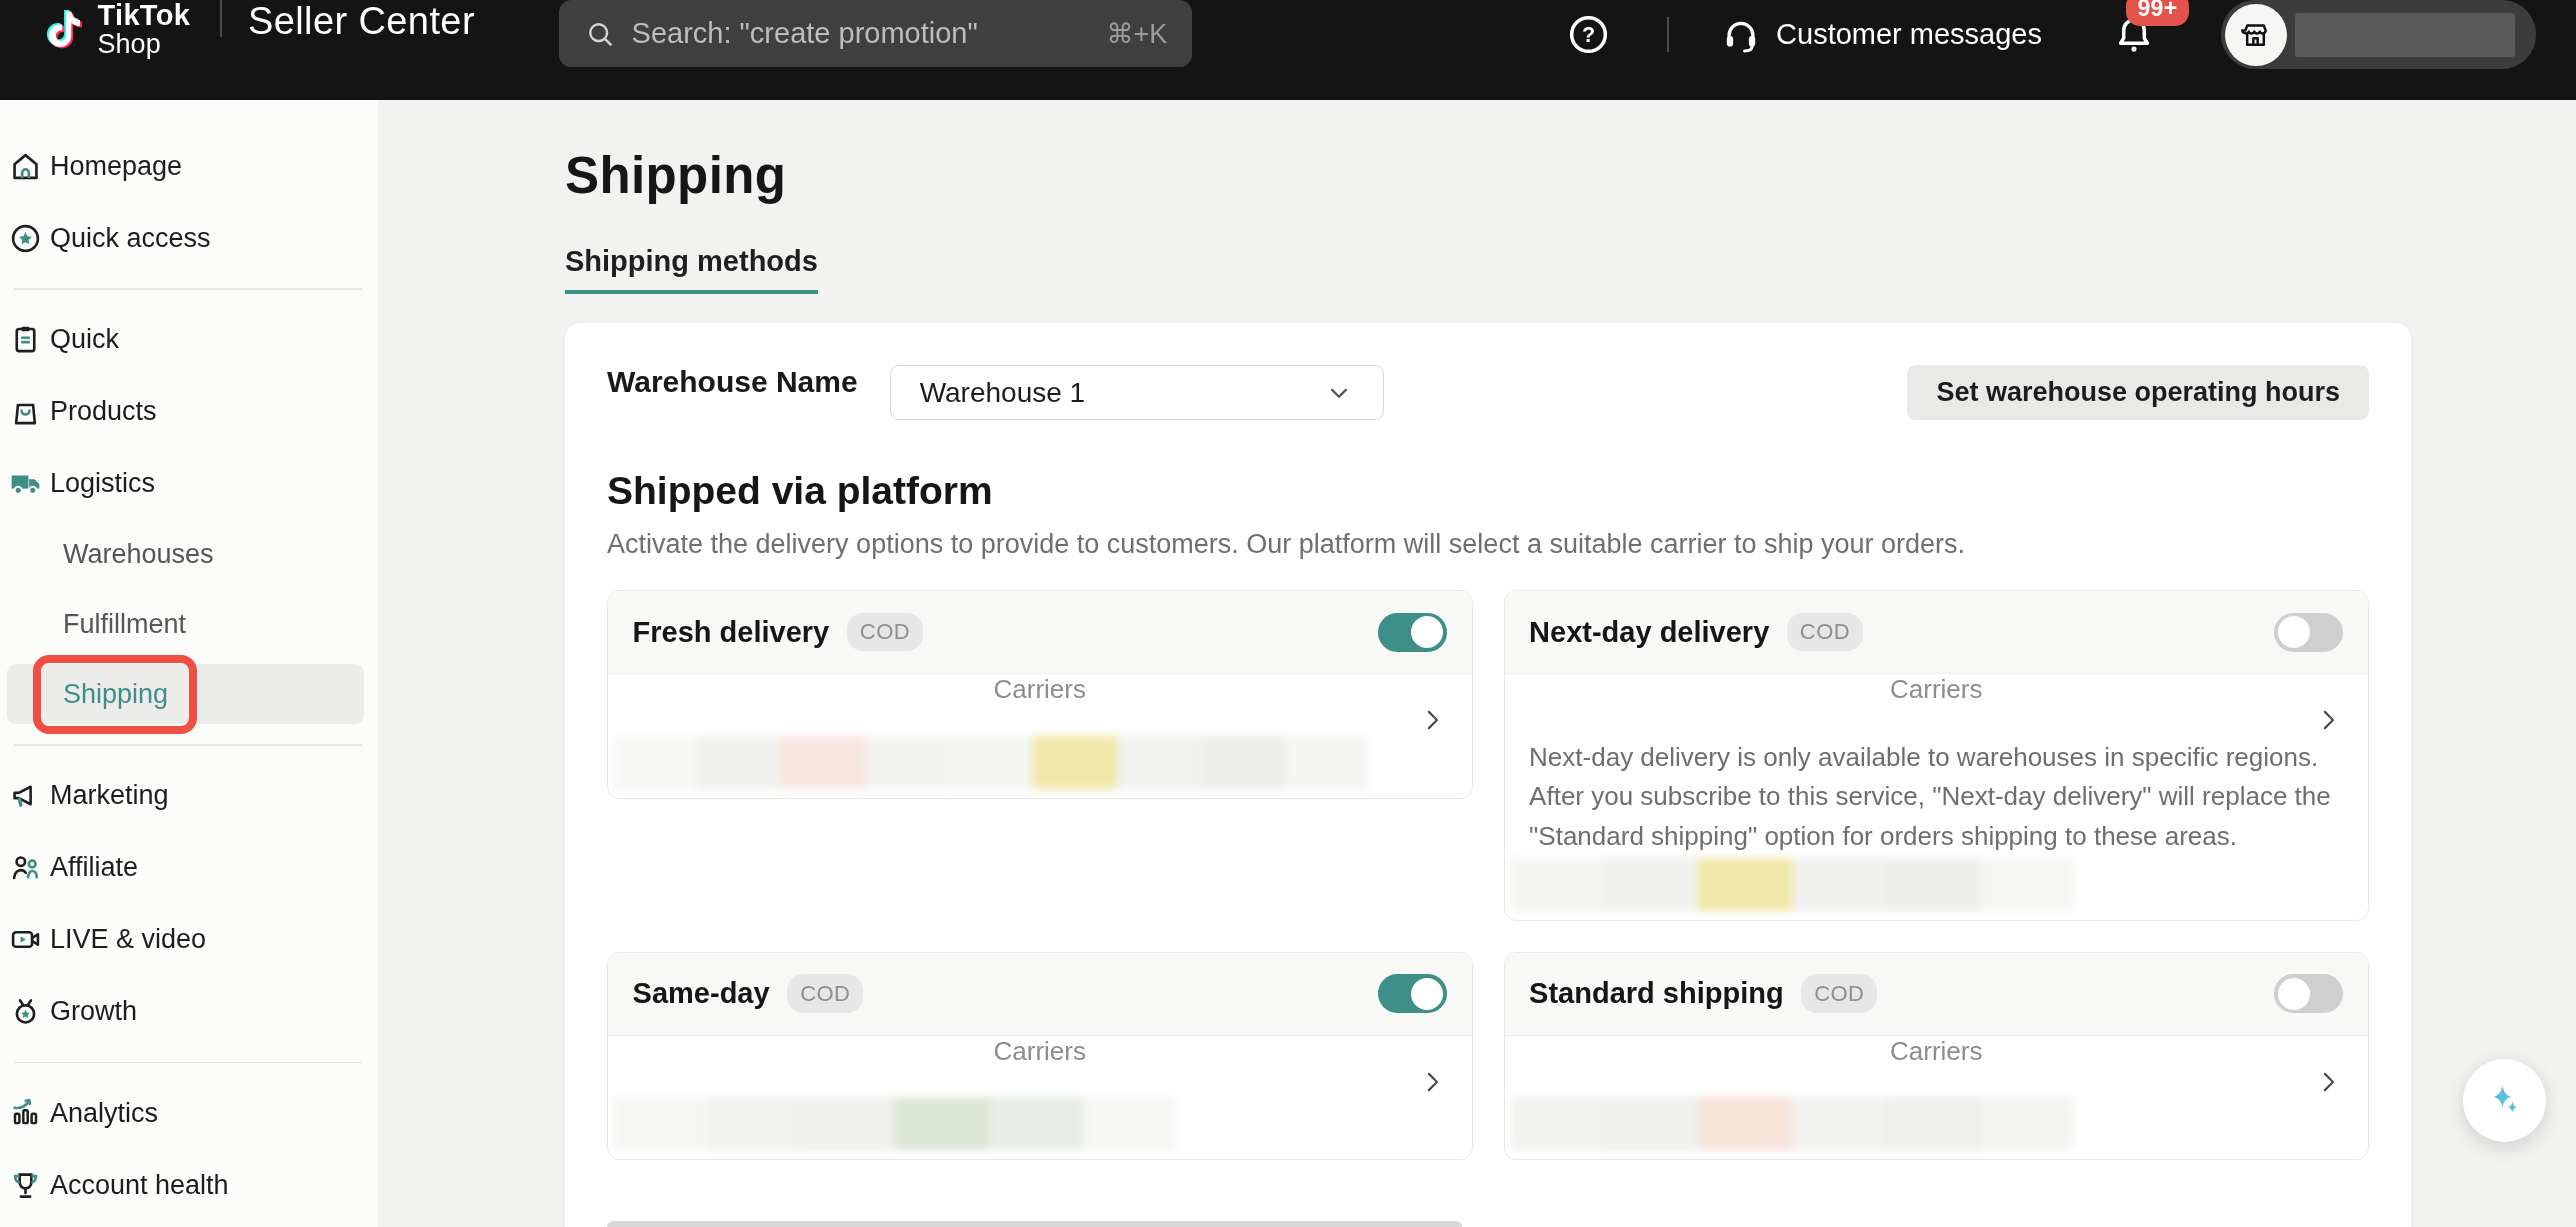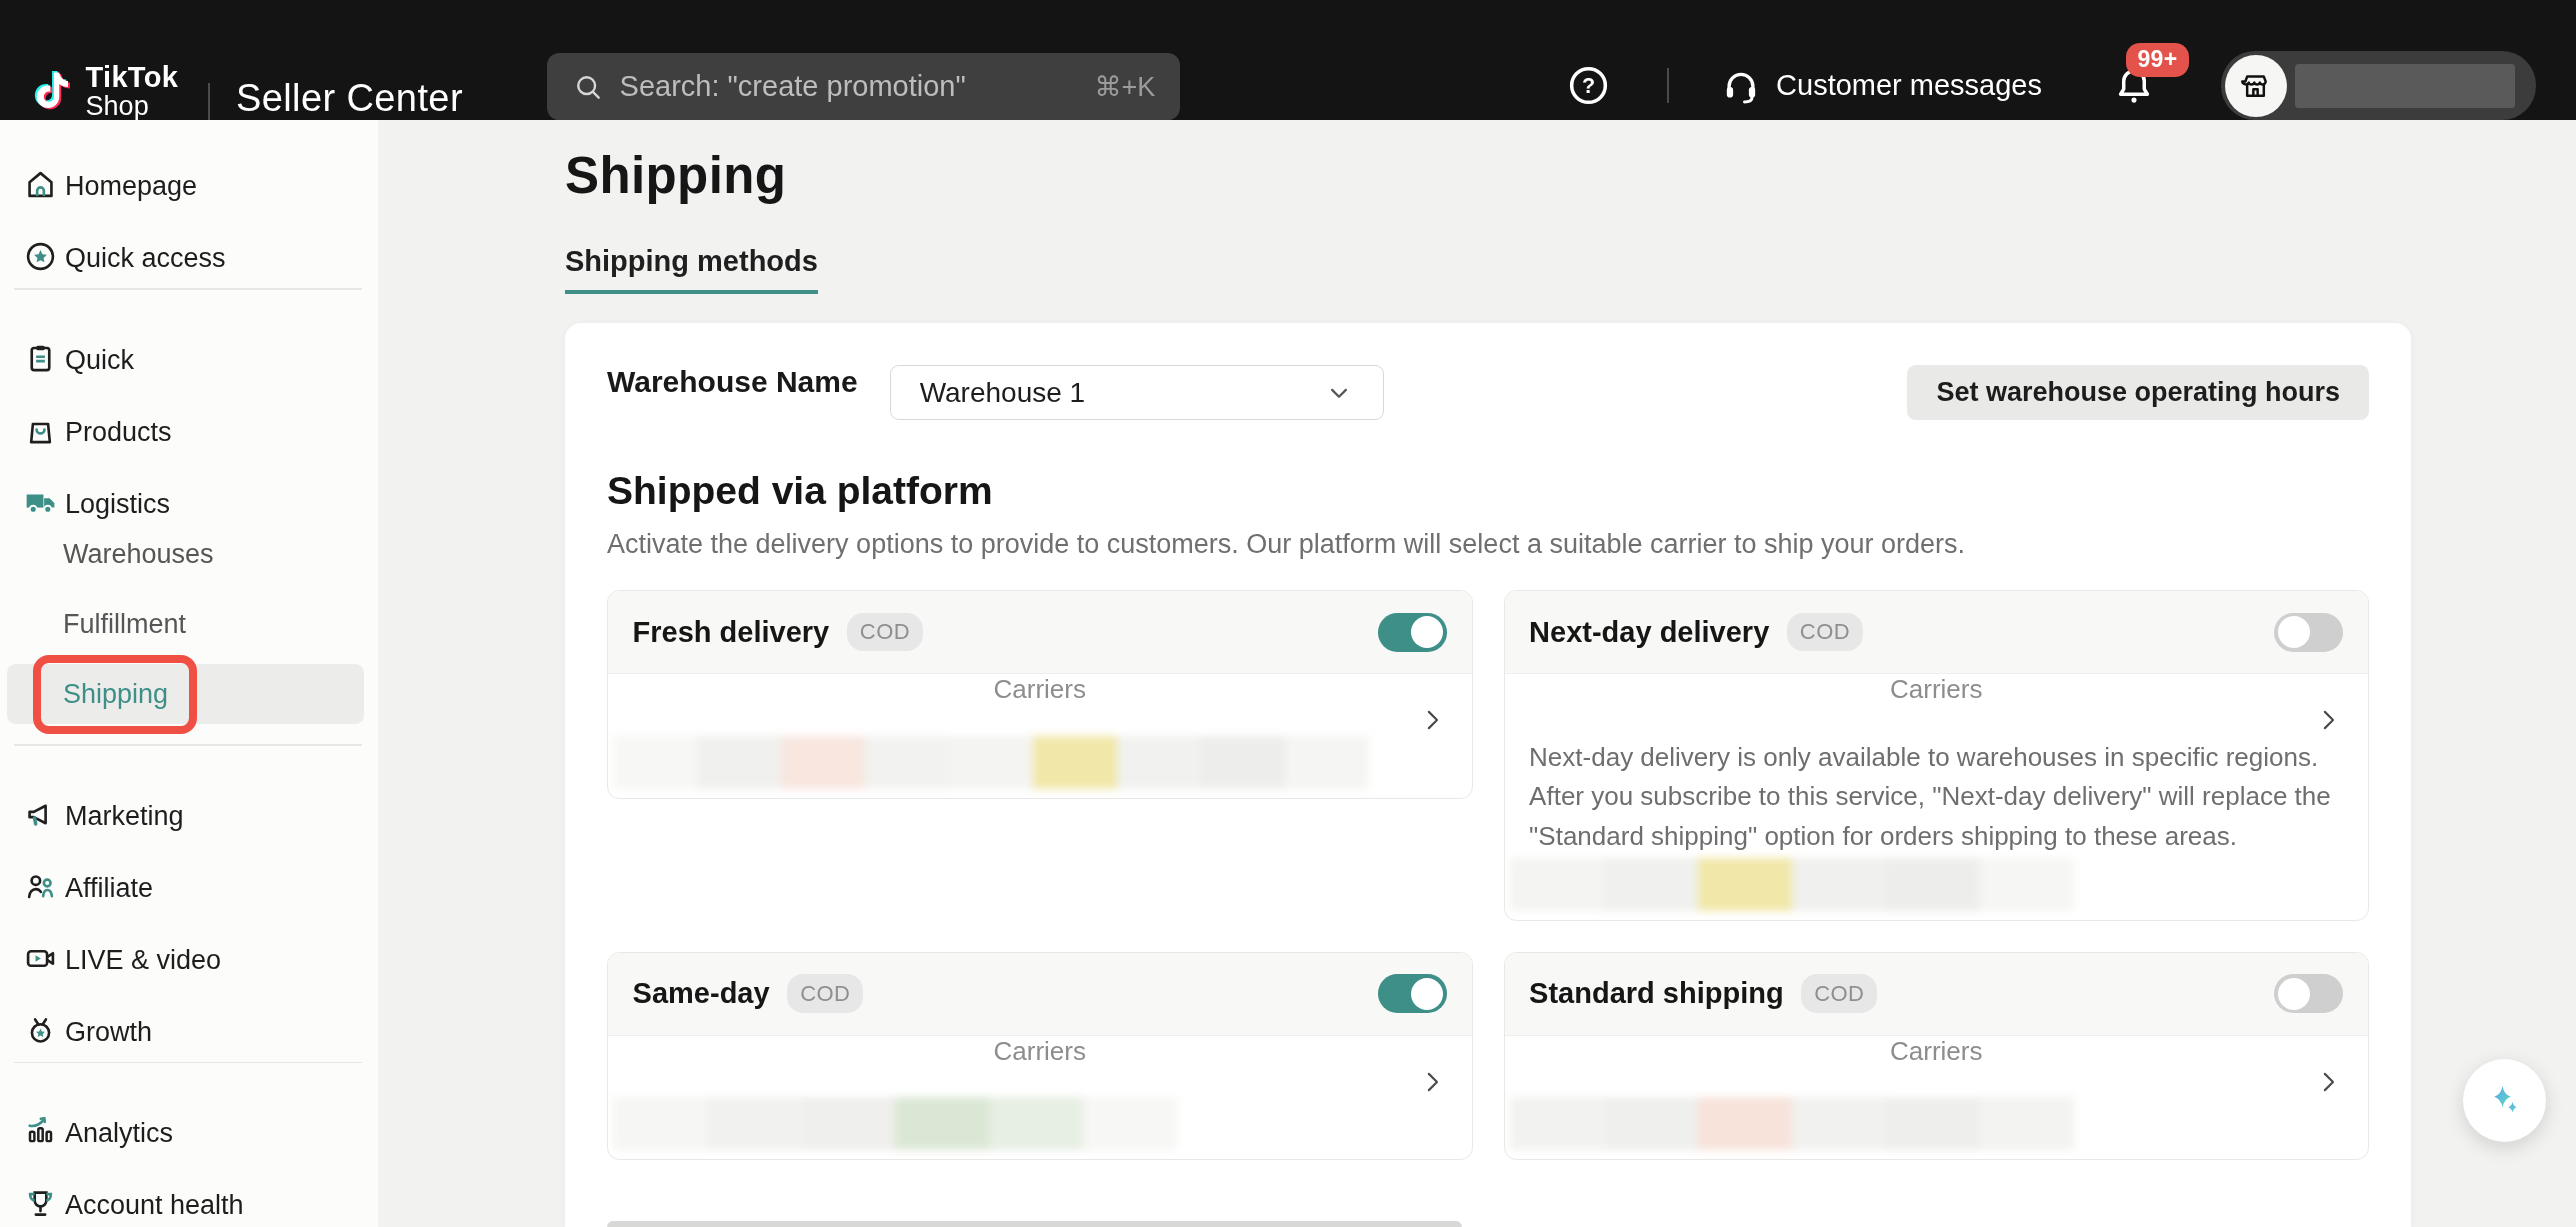--- a/index.html
+++ b/index.html
@@ -8,22 +8,22 @@
   }
   *{margin:0;padding:0;box-sizing:border-box;}
   html,body{width:2576px;height:1227px;}
   body{
     position:relative;overflow:hidden;background:var(--page-bg);
     font-family:"Liberation Sans","DejaVu Sans",sans-serif;color:#1d1d1d;
   }
   svg{display:block;}
 
   
-  .topbar{position:absolute;top:0;left:0;right:0;height:120px;background:var(--header-bg);
-    display:flex;align-items:flex-end;padding:0 40px 0 24px;z-index:30;}
+  .topbar{position:absolute;top:0;left:0;right:0;height:100px;background:var(--header-bg);
+    display:flex;align-items:flex-start;padding:0 40px 0 36px;z-index:30;}
   .brand{display:flex;align-items:center;}
   .brand-text{color:#fff;margin-left:10.6px;line-height:1.04;}
   .brand-line1{font-size:29px;font-weight:700;letter-spacing:0.3px;}
   .brand-line2{font-size:27px;font-weight:400;}
   .topbar-sep{width:1.8px;height:37px;background:#4b4b4b;margin:0 26px 0 30px;}
   .product-title{color:#fff;font-size:38px;font-weight:500;letter-spacing:0.4px;white-space:nowrap;}
   .searchbar{margin-left:84px;width:633px;height:67px;background:#3f3f3f;border-radius:12.3px;
     display:flex;align-items:center;padding:0 24.6px;cursor:text;}
   .search-placeholder{font-size:29px;color:#bdbdbd;margin-left:16px;white-space:nowrap;}
   .search-shortcut{margin-left:auto;font-size:27px;color:#9c9c9c;}
@@ -37,21 +37,21 @@
     font-size:23px;font-weight:700;padding:3.5px 11.4px;border-radius:14px;letter-spacing:0.4px;}
   .store-pill{margin-left:65px;height:69px;width:315px;border-radius:34px;background:#3c3c3c;
     display:flex;align-items:center;padding:0 12.3px 0 3.5px;cursor:pointer;}
   .store-circle{width:62px;height:62px;border-radius:50%;background:#f6f6f4;
     display:flex;align-items:center;justify-content:center;flex:none;}
   .store-redacted{margin-left:8.8px;width:220px;height:44px;background:#5a5a5a;border-radius:3.5px;}
 
   
   .sidebar{position:absolute;top:100px;left:0;width:378px;bottom:0;background:var(--sidebar-bg);
     padding-top:30px;z-index:10;}
-  .nav-item{height:72px;display:flex;align-items:flex-end;padding-left:23px;font-size:27px;
+  .nav-item{height:72px;display:flex;align-items:center;padding-left:8px;font-size:27px;
     color:#1d1d1d;cursor:pointer;position:relative;}
   .nav-icon{width:35px;height:35px;margin-right:7px;flex:none;}
   .nav-sub{height:70px;display:flex;align-items:center;padding-left:63px;font-size:27px;
     color:#565656;cursor:pointer;position:relative;}
   .nav-sub.active{color:var(--accent);font-weight:500;}
   .nav-sub .label{position:relative;z-index:1;}
   .active-pill{position:absolute;left:7px;right:14px;top:4.4px;bottom:6.2px;background:#ececea;
     border-radius:8.8px;z-index:0;}
   .annotation-box{position:absolute;left:33px;top:-4.4px;width:164px;height:79px;
     border:8.8px solid var(--annotation);border-radius:16px;z-index:2;pointer-events:none;}

